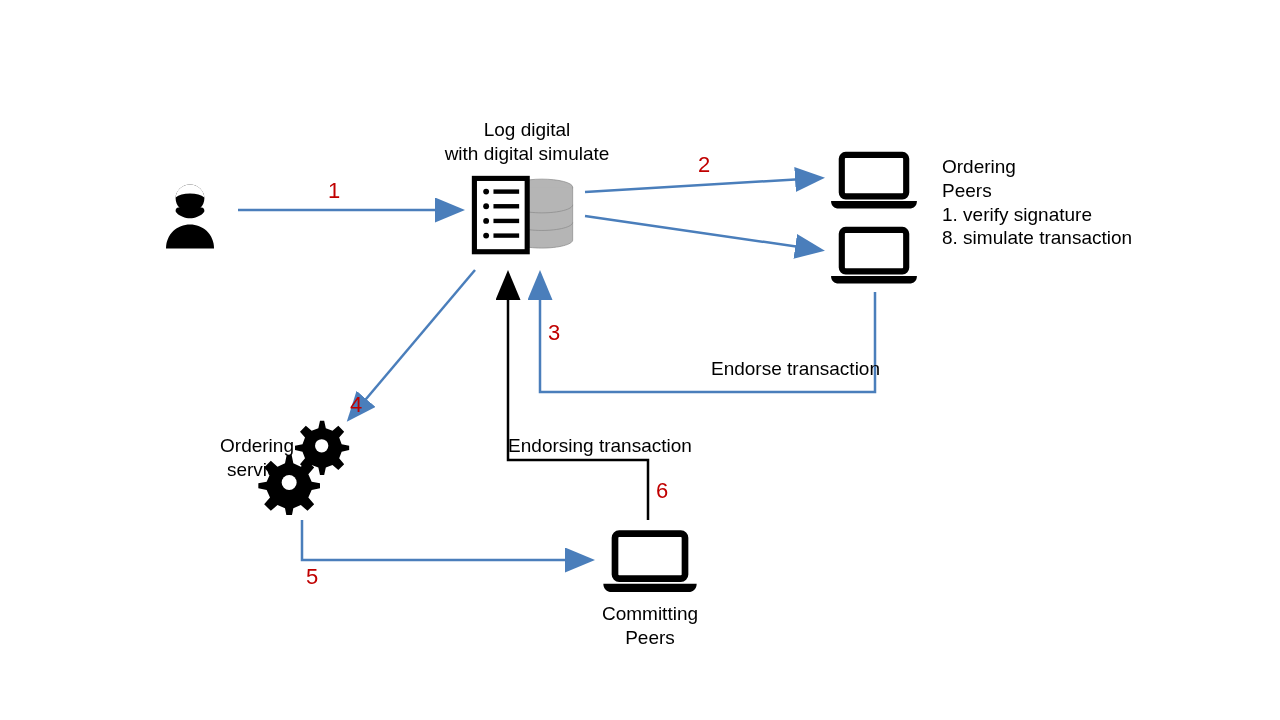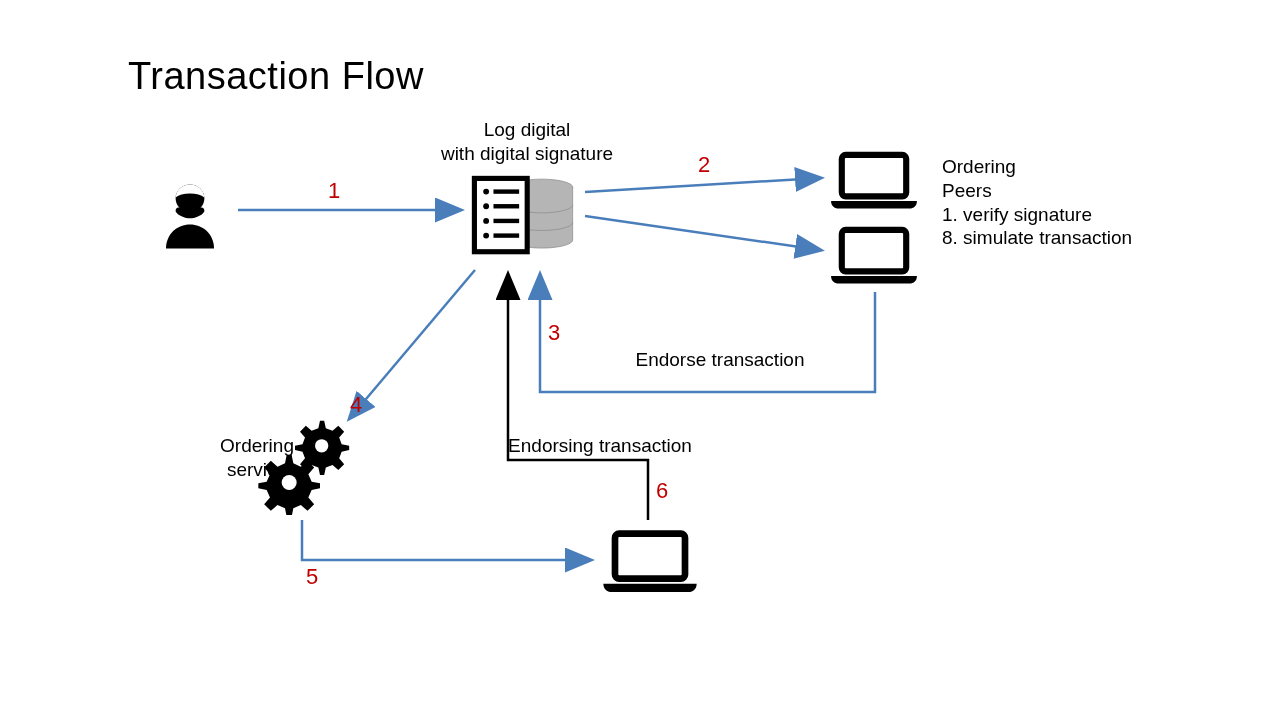--- a/index.html
+++ b/index.html
@@ -45,21 +45,20 @@
     pointer-events: none;
   }
   .icon {
     position: absolute;
   }
 </style>
 </head>
 <body>
 <div class="canvas">
 
-<div class="title">Transaction Flow</div>
 
 <div class="icon" style="left:150px; top:175px;">
   <svg width="80" height="80" viewBox="0 0 100 100">
     <path fill="#000" d="M50 12c-10 0-18 8-18 17 0 5 2 9 5 12-3-1-5 1-5 4 0 1 1 2 2 3 3 3 10 6 16 6s13-3 16-6c1-1 2-2 2-3 0-3-2-5-5-4 3-3 5-7 5-12 0-9-8-17-18-17z"></path>
     <path fill="#fff" d="M32 28c4-3 10-5 18-5s14 2 18 5c-1-9-8-16-18-16s-17 7-18 16z"></path>
     <path fill="#000" d="M20 92c0-18 14-30 30-30s30 12 30 30H20z"></path>
   </svg>
 </div>
 
 <div class="icon" style="left:470px; top:168px;">
@@ -79,21 +78,21 @@
       <circle cx="22" cy="44" r="4" fill="#000"></circle>
       <rect x="32" y="41" width="35" height="6" fill="#000"></rect>
       <circle cx="22" cy="64" r="4" fill="#000"></circle>
       <rect x="32" y="61" width="35" height="6" fill="#000"></rect>
       <circle cx="22" cy="84" r="4" fill="#000"></circle>
       <rect x="32" y="81" width="35" height="6" fill="#000"></rect>
     </g>
   </svg>
 </div>
 <div class="label" style="left:397px; top:118px; width:260px;"><span>Log digital</span>
-<span>with digital signature</span></div>
+<span>with digital simulate</span></div>
 
 <div class="icon" style="left:828px; top:150px;">
   <svg width="92" height="62" viewBox="0 0 120 80">
     <rect x="18" y="6" width="84" height="54" rx="5" fill="none" stroke="#000" stroke-width="8"></rect>
     <path d="M4 66h112c0 6-4 10-10 10H14c-6 0-10-4-10-10z" fill="#000"></path>
   </svg>
 </div>
 <div class="icon" style="left:828px; top:225px;">
   <svg width="92" height="62" viewBox="0 0 120 80">
     <rect x="18" y="6" width="84" height="54" rx="5" fill="none" stroke="#000" stroke-width="8"></rect>
@@ -121,20 +120,22 @@
 </div>
 <div class="label" style="left:172px; top:434px; width:90px;margin-left:40px;"><span>Ordering</span>
 <span>service</span></div>
 
 <div class="icon" style="left:600px; top:528px;">
   <svg width="100" height="68" viewBox="0 0 120 80">
     <rect x="18" y="6" width="84" height="54" rx="5" fill="none" stroke="#000" stroke-width="8"></rect>
     <path d="M4 66h112c0 6-4 10-10 10H14c-6 0-10-4-10-10z" fill="#000"></path>
   </svg>
 </div>
+<div class="label" style="left:590px; top:602px; width:120px;"><span>Committing</span>
+<span>Peers</span></div>
 
 <svg class="overlay">
   <defs>
     <marker id="ab" markerWidth="12" markerHeight="10" refX="10" refY="5" orient="auto">
       <path d="M0 0L12 5L0 10z" fill="#4a7ebb"></path>
     </marker>
     <marker id="ak" markerWidth="12" markerHeight="10" refX="10" refY="5" orient="auto">
       <path d="M0 0L12 5L0 10z" fill="#000"></path>
     </marker>
   </defs>
@@ -147,21 +148,21 @@
 
   <path d="M875 292 L875 392 L540 392 L540 275" fill="none" stroke="#4a7ebb" stroke-width="2.5" marker-end="url(#ab)"></path>
 
   <line x1="475" y1="270" x2="350" y2="418" stroke="#4a7ebb" stroke-width="2.5" marker-end="url(#ab)"></line>
 
   <path d="M302 520 L302 560 L590 560" fill="none" stroke="#4a7ebb" stroke-width="2.5" marker-end="url(#ab)"></path>
 
   <path d="M648 520 L648 460 L508 460 L508 275" fill="none" stroke="#000" stroke-width="2.5" marker-end="url(#ak)"></path>
 </svg>
 
-<div class="label" style="left:560px; top:348px; width:320px;">Endorse transaction</div>
+<div class="label" style="left:560px; top:357px; width:320px;text-align:right;">Endorse transaction</div>
 <div class="label" style="left:480px; top:434px; width:240px;">Endorsing transaction</div>
 
 <div class="step" style="left:328px; top:178px;">1</div>
 <div class="step" style="left:698px; top:152px;">2</div>
 <div class="step" style="left:548px; top:320px;">3</div>
 <div class="step" style="left:350px; top:392px;">4</div>
 <div class="step" style="left:306px; top:564px;">5</div>
 <div class="step" style="left:656px; top:478px;">6</div>
 
 </div>

